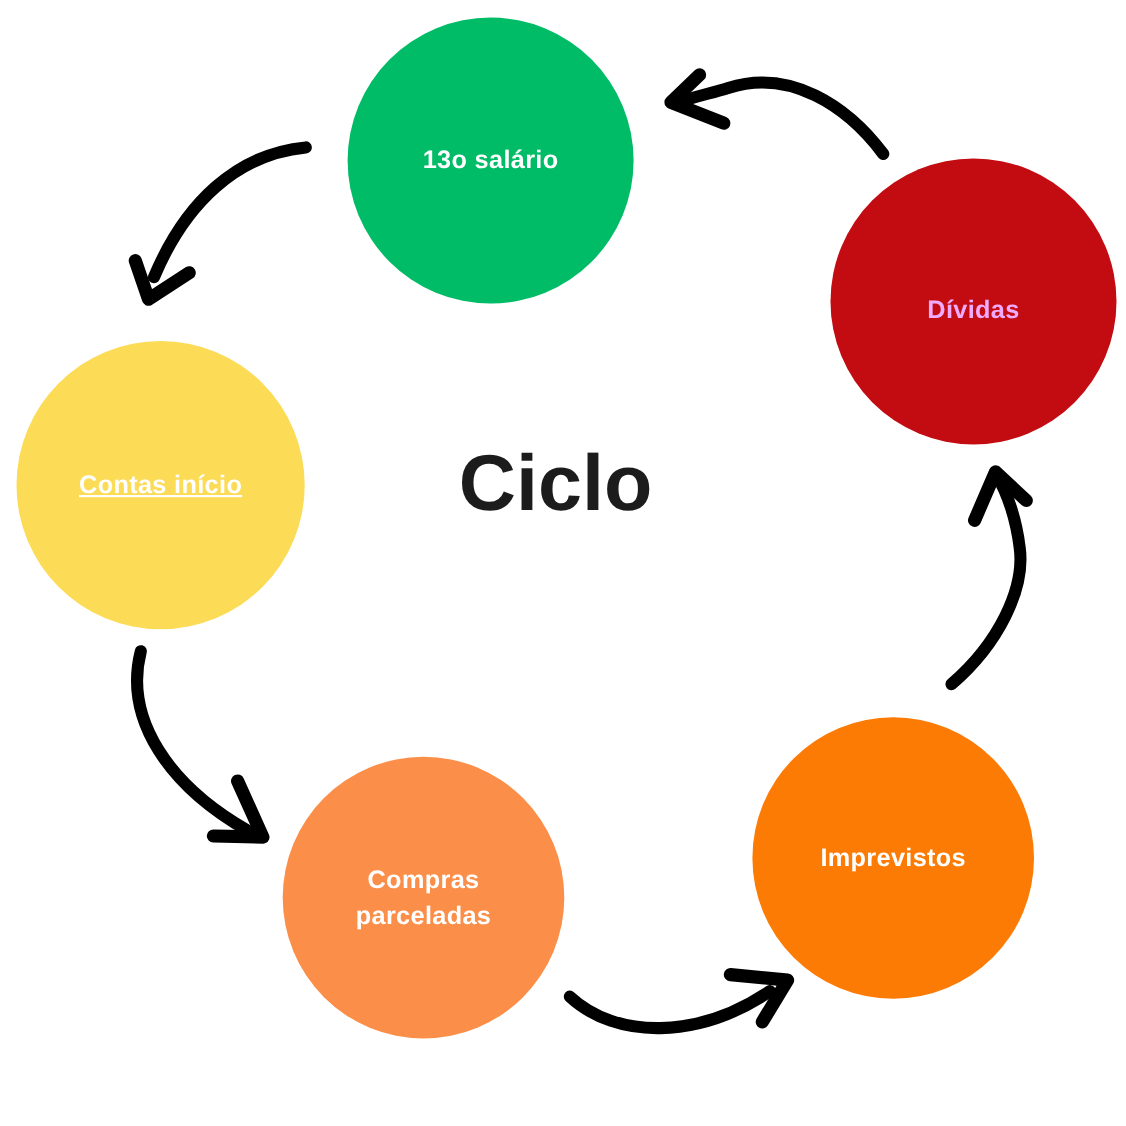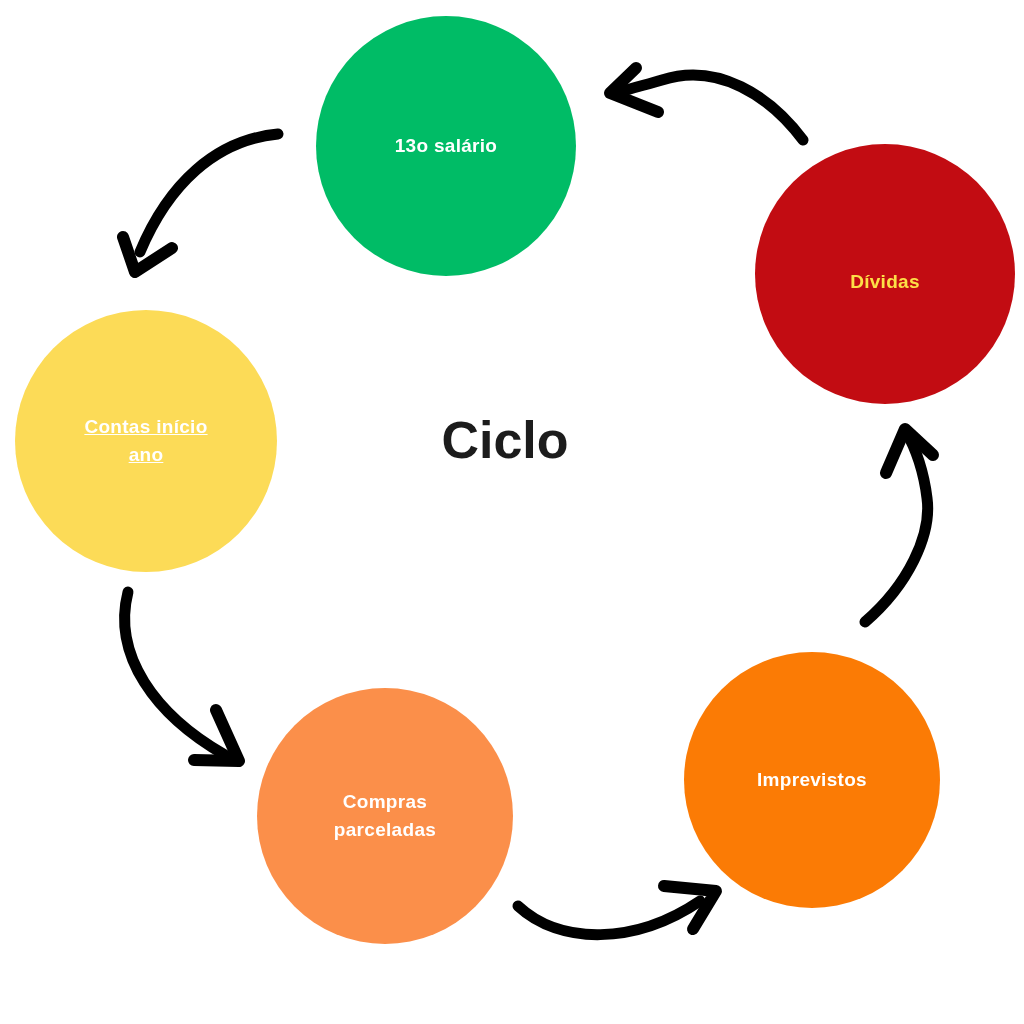--- a/index.html
+++ b/index.html
@@ -31,38 +31,38 @@
   .arrow-head { stroke-width: 12; }
   .node {
     position: absolute;
     border-radius: 50%;
     display: flex;
     align-items: center;
     justify-content: center;
     text-align: center;
   }
   .node-label {
-    font-size: 19px;
+    font-size: 23px;
     font-weight: bold;
     line-height: 1.45;
     letter-spacing: 0.3px;
   }
   .node-label span { display: block; }
   .node-salario     { left: 316px; top:  16px; width: 260px; height: 260px; }
   .node-dividas     { left: 755px; top: 144px; width: 260px; height: 260px; }
   .node-contas      { left:  15px; top: 310px; width: 262px; height: 262px; }
   .node-compras     { left: 257px; top: 688px; width: 256px; height: 256px; }
   .node-imprevistos { left: 684px; top: 652px; width: 256px; height: 256px; }
   .title {
     position: absolute;
     left: 505px;
     top: 392px;
     transform: translateX(-50%);
     text-align: center;
-    font-size: 52px;
+    font-size: 72px;
     font-weight: bold;
     line-height: 96px;
     white-space: nowrap;
   }
 </style>
 </head>
 <body>
 
 <div class="canvas">
 
@@ -89,29 +89,28 @@
     </g>
   </svg>
 
   <div class="node node-salario" style="background-color: rgb(0, 188, 102);">
     <div class="node-label" style="color: rgb(255, 255, 255);">
       <span>13o salário</span>
     </div>
   </div>
 
   <div class="node node-dividas" style="background-color: rgb(194, 12, 18);">
-    <div class="node-label" style="color: #fde047; margin-top: 16px;">
+    <div class="node-label" style="color: #f0abfc; margin-top: 16px;">
       <span>Dívidas</span>
     </div>
   </div>
 
   <div class="node node-contas" style="background-color: rgb(252, 219, 87);">
     <div class="node-label" style="color: rgb(255, 255, 255); text-decoration: underline;">
       <span>Contas início</span>
-      <span>ano</span>
     </div>
   </div>
 
   <div class="node node-compras" style="background-color: rgb(251, 143, 74);">
     <div class="node-label" style="color: rgb(255, 255, 255);">
       <span>Compras</span>
       <span>parceladas</span>
     </div>
   </div>
 

